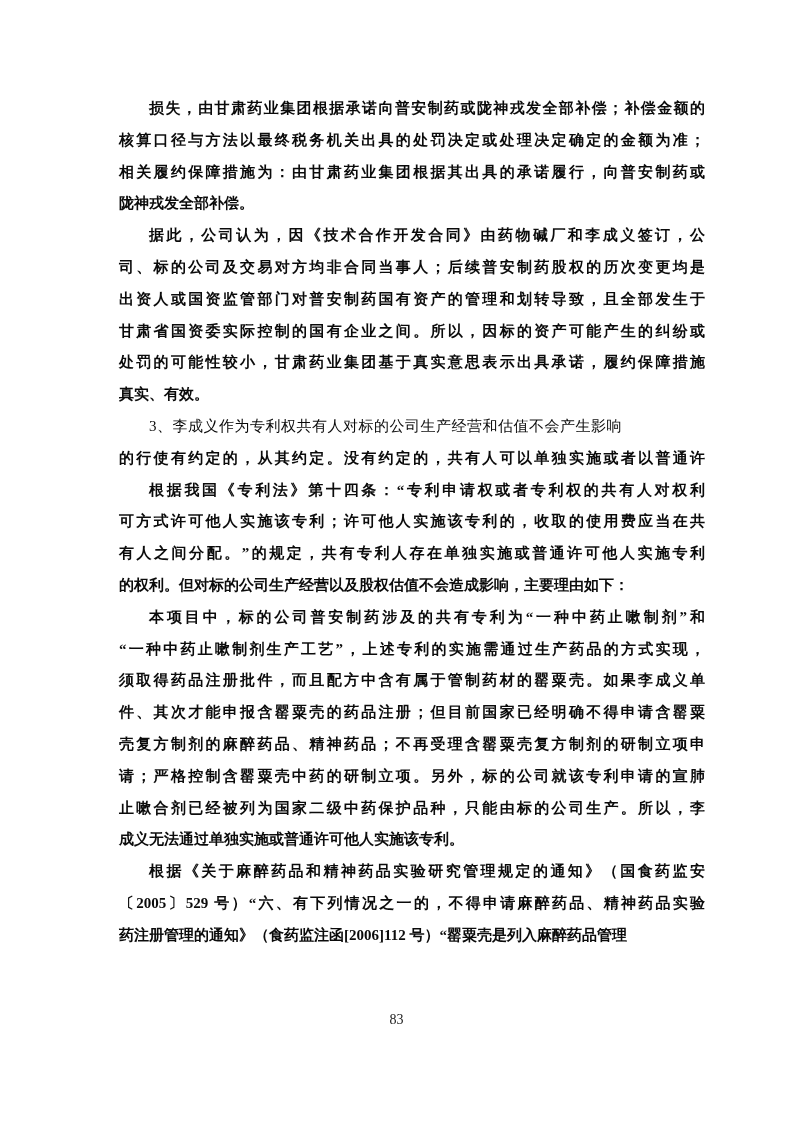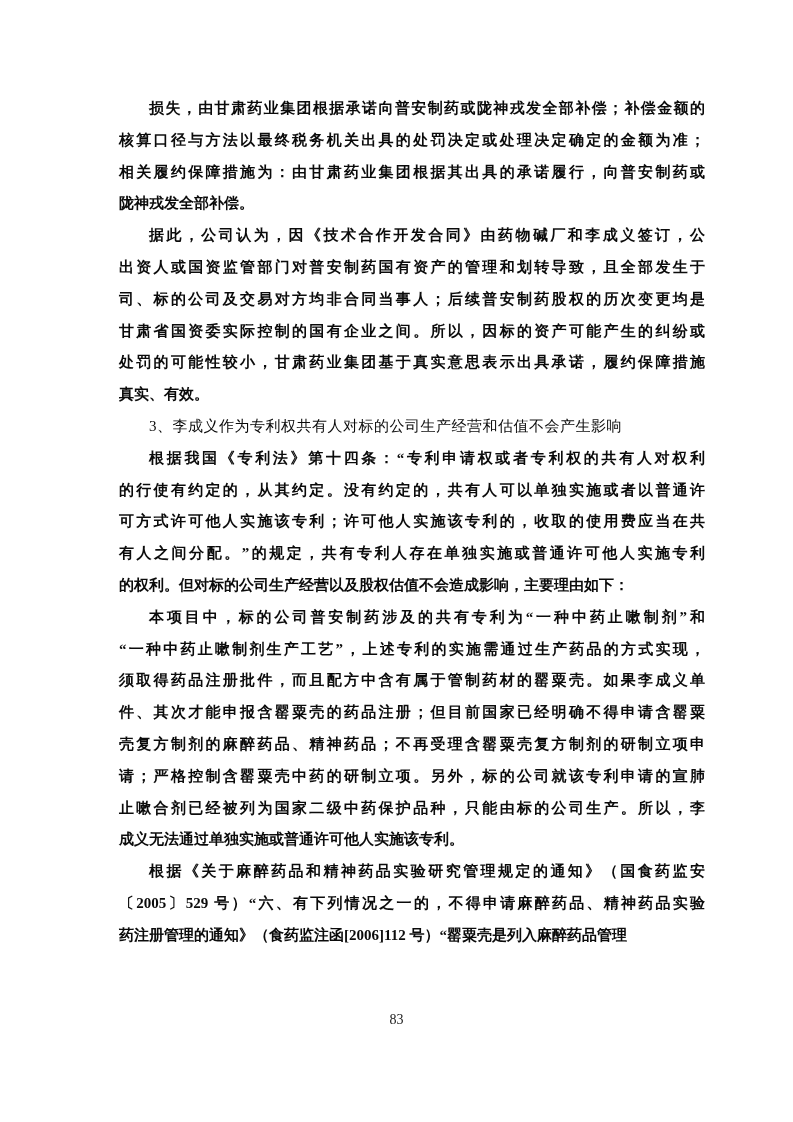--- a/index.html
+++ b/index.html
@@ -60,32 +60,32 @@
 <div class="page">
   <div class="content" id="content">
       <div class="para">
         <div class="line first">损失，由甘肃药业集团根据承诺向普安制药或陇神戎发全部补偿；补偿金额的</div>
         <div class="line">核算口径与方法以最终税务机关出具的处罚决定或处理决定确定的金额为准；</div>
         <div class="line">相关履约保障措施为：由甘肃药业集团根据其出具的承诺履行，向普安制药或</div>
         <div class="line final">陇神戎发全部补偿。</div>
       </div>
       <div class="para">
         <div class="line first">据此，公司认为，因《技术合作开发合同》由药物碱厂和李成义签订，公</div>
+        <div class="line">司、标的公司及交易对方均非合同当事人；后续普安制药股权的历次变更均是</div>
         <div class="line">出资人或国资监管部门对普安制药国有资产的管理和划转导致，且全部发生于</div>
-        <div class="line">司、标的公司及交易对方均非合同当事人；后续普安制药股权的历次变更均是</div>
         <div class="line">甘肃省国资委实际控制的国有企业之间。所以，因标的资产可能产生的纠纷或</div>
         <div class="line">处罚的可能性较小，甘肃药业集团基于真实意思表示出具承诺，履约保障措施</div>
         <div class="line final">真实、有效。</div>
       </div>
       <div class="para heading">
         <div class="line first final">3、李成义作为专利权共有人对标的公司生产经营和估值不会产生影响</div>
       </div>
       <div class="para">
+        <div class="line">的行使有约定的，从其约定。没有约定的，共有人可以单独实施或者以普通许</div>
         <div class="line first">根据我国《专利法》第十四条：“专利申请权或者专利权的共有人对权利</div>
-        <div class="line">的行使有约定的，从其约定。没有约定的，共有人可以单独实施或者以普通许</div>
         <div class="line">可方式许可他人实施该专利；许可他人实施该专利的，收取的使用费应当在共</div>
         <div class="line">有人之间分配。”的规定，共有专利人存在单独实施或普通许可他人实施专利</div>
         <div class="line final">的权利。但对标的公司生产经营以及股权估值不会造成影响，主要理由如下：</div>
       </div>
       <div class="para">
         <div class="line first">本项目中，标的公司普安制药涉及的共有专利为“一种中药止嗽制剂”和</div>
         <div class="line">“一种中药止嗽制剂生产工艺”，上述专利的实施需通过生产药品的方式实现，</div>
         <div class="line">须取得药品注册批件，而且配方中含有属于管制药材的罂粟壳。如果李成义单</div>
         <div class="line">件、其次才能申报含罂粟壳的药品注册；但目前国家已经明确不得申请含罂粟</div>
         <div class="line">壳复方制剂的麻醉药品、精神药品；不再受理含罂粟壳复方制剂的研制立项申</div>

